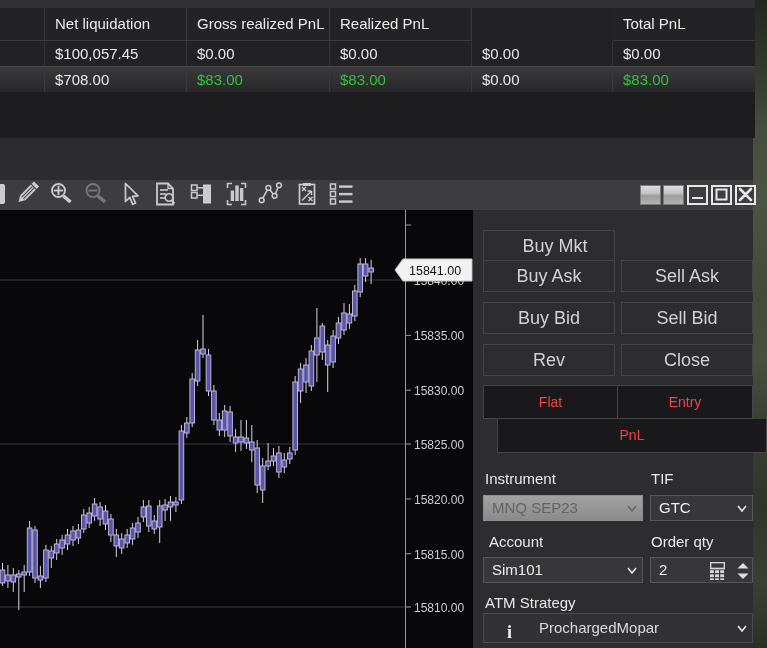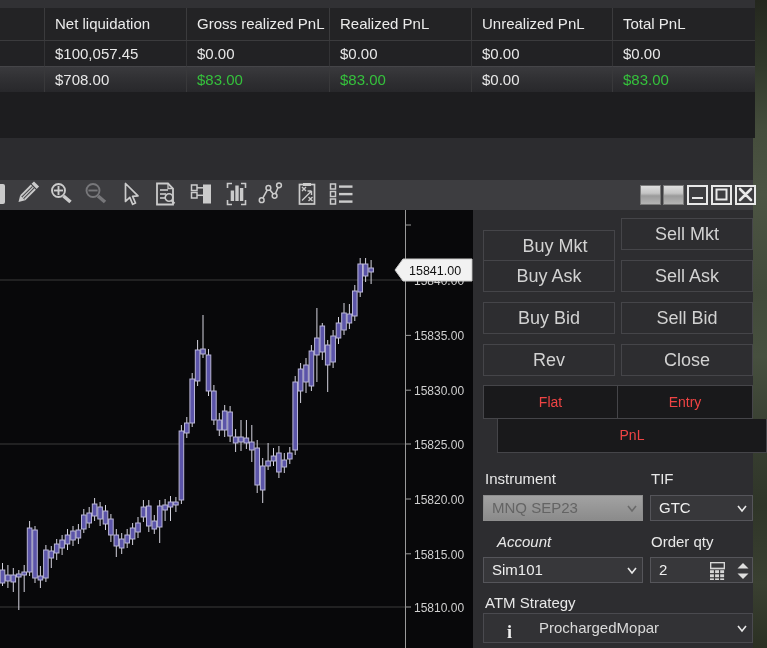--- a/index.html
+++ b/index.html
@@ -46,21 +46,20 @@
 </head>
 <body>
 <div id="stage">
 <div class="abs" id="blur"></div>
 <div class="abs" id="topstrip"></div>
 <div class="abs" id="tablewrap">
   <div class="hcell" style="left:0;width:45px;"></div>
   <div class="hcell" style="left:45px;width:142px;">Net liquidation</div>
   <div class="hcell" style="left:187px;width:143px;">Gross realized PnL</div>
   <div class="hcell" style="left:330px;width:142px;">Realized PnL</div>
-  <div class="hcell" style="left:472px;width:141px;">Unrealized PnL</div>
   <div class="hcell" style="left:613px;width:142px;border-right:none;">Total PnL</div>
   <div class="r1cell" style="left:0;width:45px;"></div>
   <div class="r1cell" style="left:45px;width:142px;">$100,057.45</div>
   <div class="r1cell" style="left:187px;width:143px;">$0.00</div>
   <div class="r1cell" style="left:330px;width:142px;">$0.00</div>
   <div class="r1cell" style="left:472px;width:141px;">$0.00</div>
   <div class="r1cell" style="left:613px;width:142px;border-right:none;">$0.00</div>
   <div class="r2cell" style="left:0;width:45px;"></div>
   <div class="r2cell" style="left:45px;width:142px;">$708.00</div>
   <div class="r2cell grn" style="left:187px;width:143px;">$83.00</div>
@@ -315,21 +314,20 @@
     <text x="414" y="348.5">15815.00</text>
     <text x="414" y="401.5">15810.00</text>
   </g>
 
   <path d="M403 49 L472 49 L472 71 L403 71 L395 60 Z" fill="#f2f2f2" stroke="#c9c9c9" stroke-width="1"></path>
   <text x="409" y="64.5" fill="#111" font-size="12.5" font-family="Liberation Sans, sans-serif">15841.00</text>
 </svg>
 </div>
 <div class="abs" id="panel">
   <div class="bbtn" style="left:10px;top:20px;padding-left:12px;">Buy Mkt</div>
-  <div class="bbtn" style="left:148px;top:8px;">Sell Mkt</div>
   <div class="bbtn" style="left:10px;top:50px;">Buy Ask</div>
   <div class="bbtn" style="left:148px;top:50px;">Sell Ask</div>
   <div class="bbtn" style="left:10px;top:92px;">Buy Bid</div>
   <div class="bbtn" style="left:148px;top:92px;">Sell Bid</div>
   <div class="bbtn" style="left:10px;top:134px;">Rev</div>
   <div class="bbtn" style="left:148px;top:134px;">Close</div>
   <div class="tabrow" style="left:10px;top:175px;width:135px;height:34px;border-right:1px solid #454549;">Flat</div>
   <div class="tabrow" style="left:144px;top:175px;width:136px;height:34px;">Entry</div>
   <div class="tabrow" style="left:10px;top:209px;width:270px;height:34px;border-top:none;margin-left:14px;">PnL</div>
   <div class="lbl" style="left:12px;top:260px;">Instrument</div>
@@ -339,21 +337,21 @@
           <svg width="10" height="9">
             <path d="M1 2 L5 7 L9 2" stroke="#6a6a6a" stroke-width="1.6" fill="none"></path>
           </svg>
         </span></div>
   <div class="dd" style="left:177px;top:285px;width:103px;">GTC
     <span class="chev">
           <svg width="10" height="9">
             <path d="M1 2 L5 7 L9 2" stroke="#e8e8e8" stroke-width="1.6" fill="none"></path>
           </svg>
         </span></div>
-  <div class="lbl" style="left:24px;top:323px;font-style:italic;">Account</div>
+  <div class="lbl" style="left:16px;top:323px;">Account</div>
   <div class="lbl" style="left:178px;top:323px;">Order qty</div>
   <div class="dd" style="left:10px;top:347px;width:160px;">Sim101
     <span class="chev">
           <svg width="10" height="9">
             <path d="M1 2 L5 7 L9 2" stroke="#e8e8e8" stroke-width="1.6" fill="none"></path>
           </svg>
         </span></div>
   <div class="dd" style="left:177px;top:347px;width:103px;">2
     <span style="position:absolute;right:27px;top:4px;"><svg width="15" height="18">
             <g fill="#d6d6d6">

